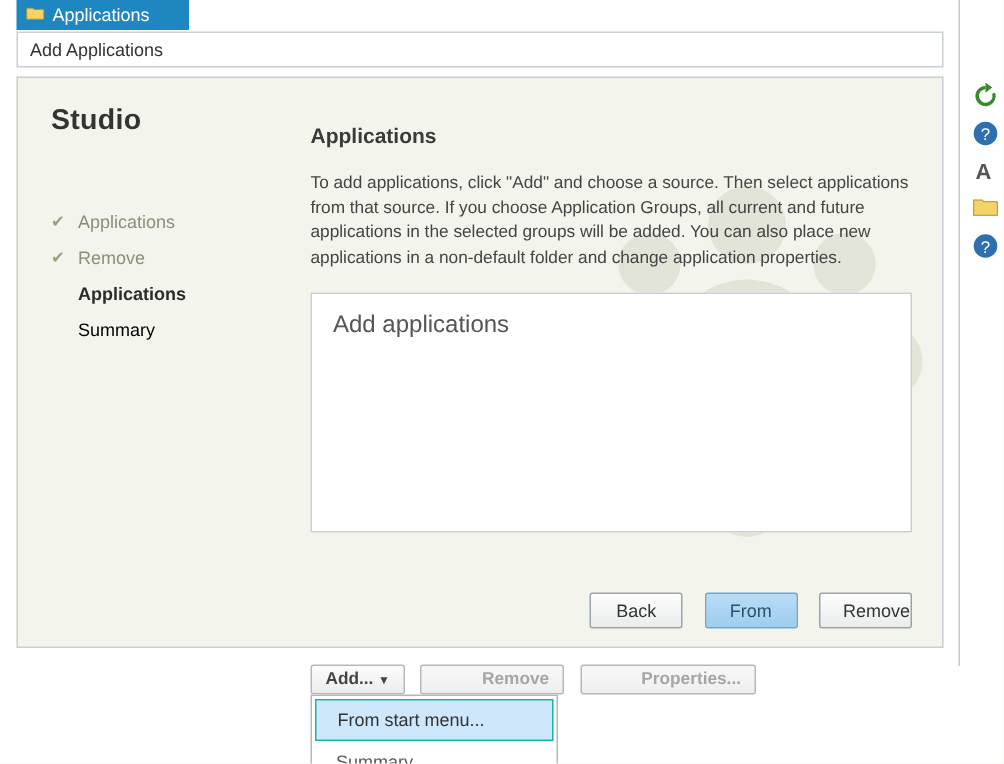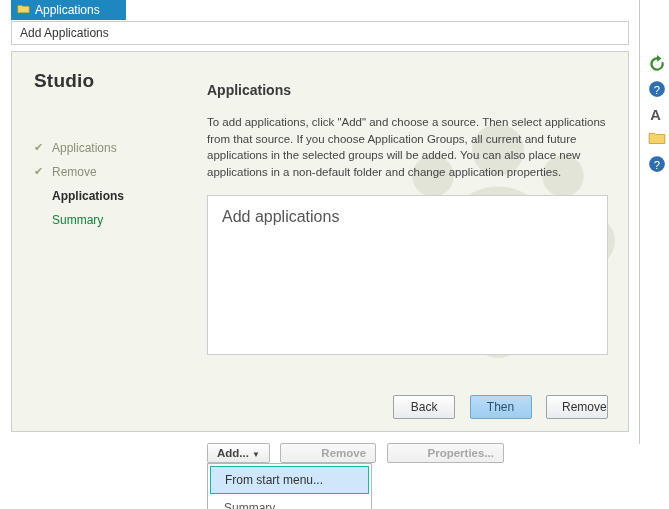--- a/index.html
+++ b/index.html
@@ -14,21 +14,21 @@
 
   .panel { position:absolute; left:11px; top:51px; right:10px; bottom:12px; background:#f3f5ec; border:1px solid #c9cfd2; }
 
   .watermark { position:absolute; right:0; bottom:60px; width:260px; height:260px; opacity:.14; pointer-events:none; }
 
   .side { position:absolute; left:22px; top:18px; width:150px; }
   .brand { font-size:19px; font-weight:600; color:#333; margin-bottom:44px; letter-spacing:.2px;}
   .step { font-size:12px; color:#8a8f7a; padding:5px 0 5px 18px; cursor:pointer; position:relative; }
   .step .chk { position:absolute; left:0; top:5px; color:#9aa07f; font-size:11px;}
   .step.current { color:#2b2b2b; font-weight:700; }
-  .step.todo { color:#15803d; }
+  .step.todo { color:#000000; }
 
   .content { position:absolute; left:195px; top:30px; right:20px; bottom:58px; }
   .h { font-size:14px; color:#3a3a3a; font-weight:600; margin-bottom:16px; }
   .desc { font-size:11.5px; color:#444; line-height:1.45; margin-bottom:14px; }
 
   .box { width:100%; height:160px; background:#fff; border:1px solid #c9cfd2; padding:12px 14px; position:relative; }
   .box .ph { font-size:16px; color:#555; }
 
   .btnrow { position:absolute; left:195px; top:391px; }
   .btn { display:inline-block; background:linear-gradient(#fdfdfd,#ececec); border:1px solid #b3b8bb; color:#444; font-size:11.5px; padding:3px 8px; min-width:60px; text-align:center; border-radius:2px; cursor:pointer; margin-right:6px; }
@@ -124,21 +124,21 @@
     </div>
 
     <div class="menu">
       <div class="mi hl"><span>From start menu...</span></div>
       <div class="mi"><span>Summary...</span></div>
 
     </div>
 
     <div class="footer">
       <span class="fbtn"><span>Back</span></span>
-      <span class="fbtn primary"><span>Then</span></span>
+      <span class="fbtn primary"><span>From</span></span>
       <span class="fbtn"><span>Remove</span></span>
     </div>
 
   </div>
 </div>
 
 <div class="right-icons">
   <span class="ri"><svg viewBox="0 0 16 16">
         <path d="M8 2a6 6 0 1 0 5.7 4.1l-1.8.6A4 4 0 1 1 8 4V2z" fill="#3a8a2e"></path>
         <path d="M8 0l4 3-4 3z" fill="#3a8a2e"></path>

